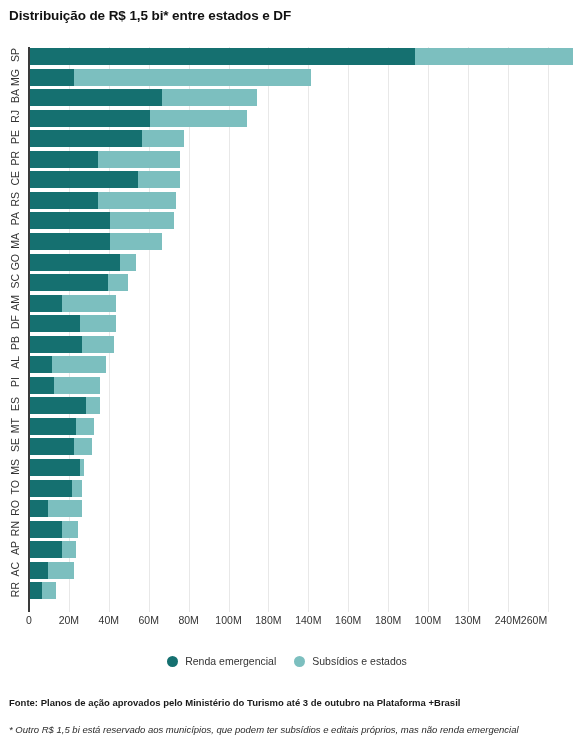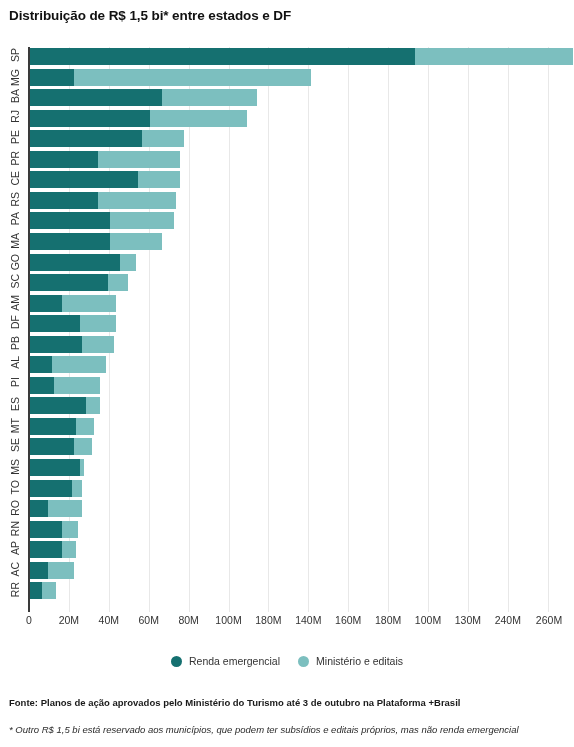--- a/index.html
+++ b/index.html
@@ -320,28 +320,28 @@
     <div class="xtick" style="left: 148.7px;">60M</div>
     <div class="xtick" style="left: 188.6px;">80M</div>
     <div class="xtick" style="left: 228.5px;">100M</div>
     <div class="xtick" style="left: 268.4px;">180M</div>
     <div class="xtick" style="left: 308.3px;">140M</div>
     <div class="xtick" style="left: 348.2px;">160M</div>
     <div class="xtick" style="left: 388.1px;">180M</div>
     <div class="xtick" style="left: 428px;">100M</div>
     <div class="xtick" style="left: 467.9px;">130M</div>
     <div class="xtick" style="left: 507.8px;">240M</div>
-    <div class="xtick" style="left: 549px;">260M</div>
+    <div class="xtick" style="left: 534px;">260M</div>
   </div>
 
 <div id="legend">
     <div class="legend-item">
       <span class="legend-dot" style="background: rgb(21, 112, 112);"></span>
       <span class="legend-text">Renda emergencial</span>
     </div>
     <div class="legend-item">
       <span class="legend-dot" style="background: rgb(124, 191, 191);"></span>
-      <span class="legend-text">Ministério e editais</span>
+      <span class="legend-text">Subsídios e estados</span>
     </div>
   </div>
 
 <div id="source-note">Fonte: Planos de ação aprovados pelo Ministério do Turismo até 3 de outubro na Plataforma +Brasil</div>
 <div id="footnote">* Outro R$ 1,5 bi está reservado aos municípios, que podem ter subsídios e editais próprios, mas não renda emergencial</div>
 
 </body></html>

